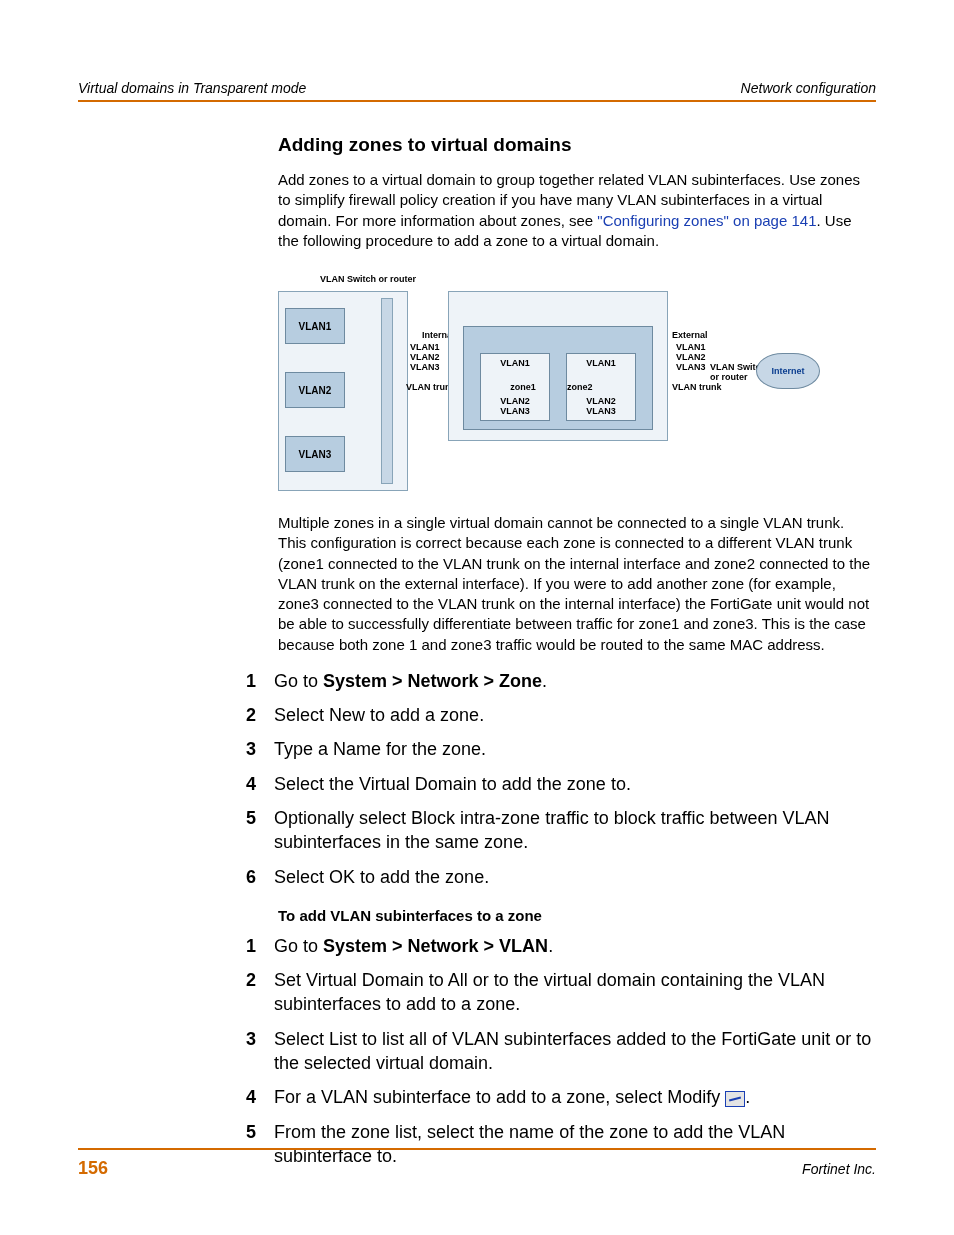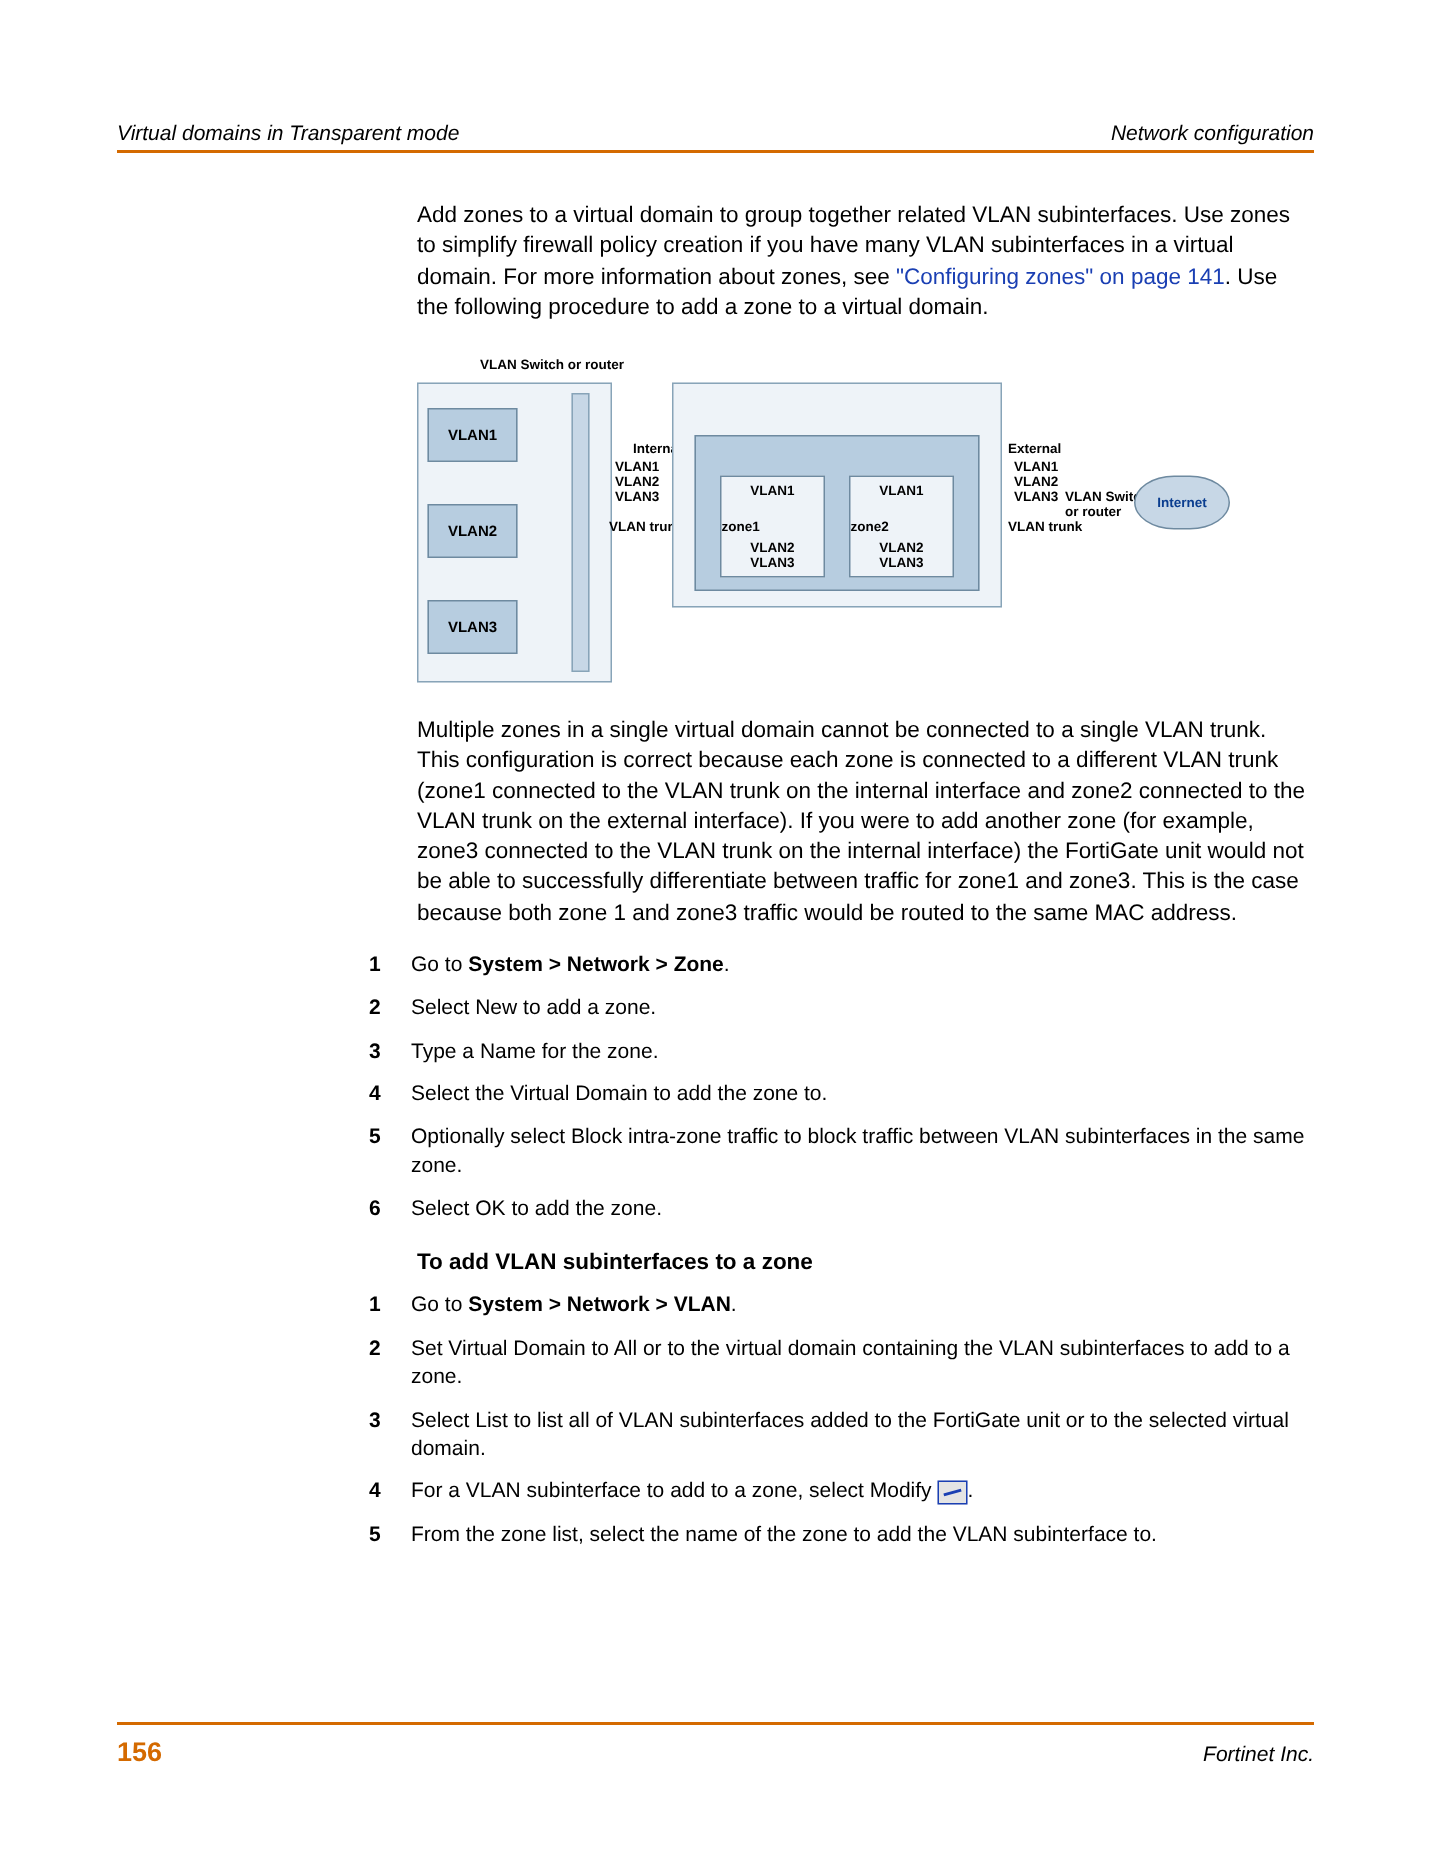--- a/index.html
+++ b/index.html
@@ -55,21 +55,21 @@
     list-style: none;
     padding: 0;
     margin: 0;
     counter-reset: step;
   }
   ol.steps > li {
     counter-increment: step;
     position: relative;
     padding-left: 28px;
     margin-bottom: 10px;
-    font-size: 14px;
+    font-size: 18px;
     line-height: 1.35;
     margin-left: -32px;
   }
   ol.steps > li::before {
     content: counter(step);
     position: absolute;
     left: 0;
     font-weight: bold;
   }
   .footer {
@@ -214,20 +214,21 @@
 </head>
 <body>
 
 <div class="header-row">
   <span>Virtual domains in Transparent mode</span>
   <span>Network configuration</span>
 </div>
 <div class="rule"></div>
 
 <div class="content">
+  <h2 class="sec">Adding zones to virtual domains</h2>
 
   <p>
     <span>Add zones to a virtual domain to group together related VLAN subinterfaces. Use zones to simplify firewall policy creation if you have many VLAN subinterfaces in a virtual domain. For more information about zones, see </span><span class="link">"Configuring zones" on page 141</span><span>. Use the following procedure to add a zone to a virtual domain.</span>
   </p>
 
 
   <div class="diagram">
     <div class="dlabel" style="left:42px;top:10px;">VLAN Switch or router</div>
 
     <div class="vlan-switch">
@@ -243,21 +244,21 @@
 VLAN3</div>
     <div class="dlabel" style="left:128px;top:118px;">VLAN trunk</div>
 
     <div class="dlabel" style="left:252px;top:30px;">FortiGate unit</div>
 
     <div class="fg">
       <div class="dlabel" style="left:0;right:0;top:40px;text-align:center;">Virtual Domain</div>
       <div class="vdom">
         <div class="zone zone1">
           <div class="zsmall" style="left:0;right:0;top:4px;text-align:center;">VLAN1</div>
-          <div class="zsmall" style="left:0;right:0;top:28px;text-align:left;">zone1</div>
+          <div class="zsmall" style="left:16px;right:0;top:28px;text-align:center;">zone1</div>
           <div class="zsmall" style="left:0;right:0;top:42px;text-align:center;white-space:pre;">VLAN2
 VLAN3</div>
         </div>
         <div class="zone zone2">
           <div class="zsmall" style="left:0;right:0;top:4px;text-align:center;">VLAN1</div>
           <div class="zsmall" style="left:0;right:0;top:28px;text-align:left;">zone2</div>
           <div class="zsmall" style="left:0;right:0;top:42px;text-align:center;white-space:pre;">VLAN2
 VLAN3</div>
         </div>
       </div>

